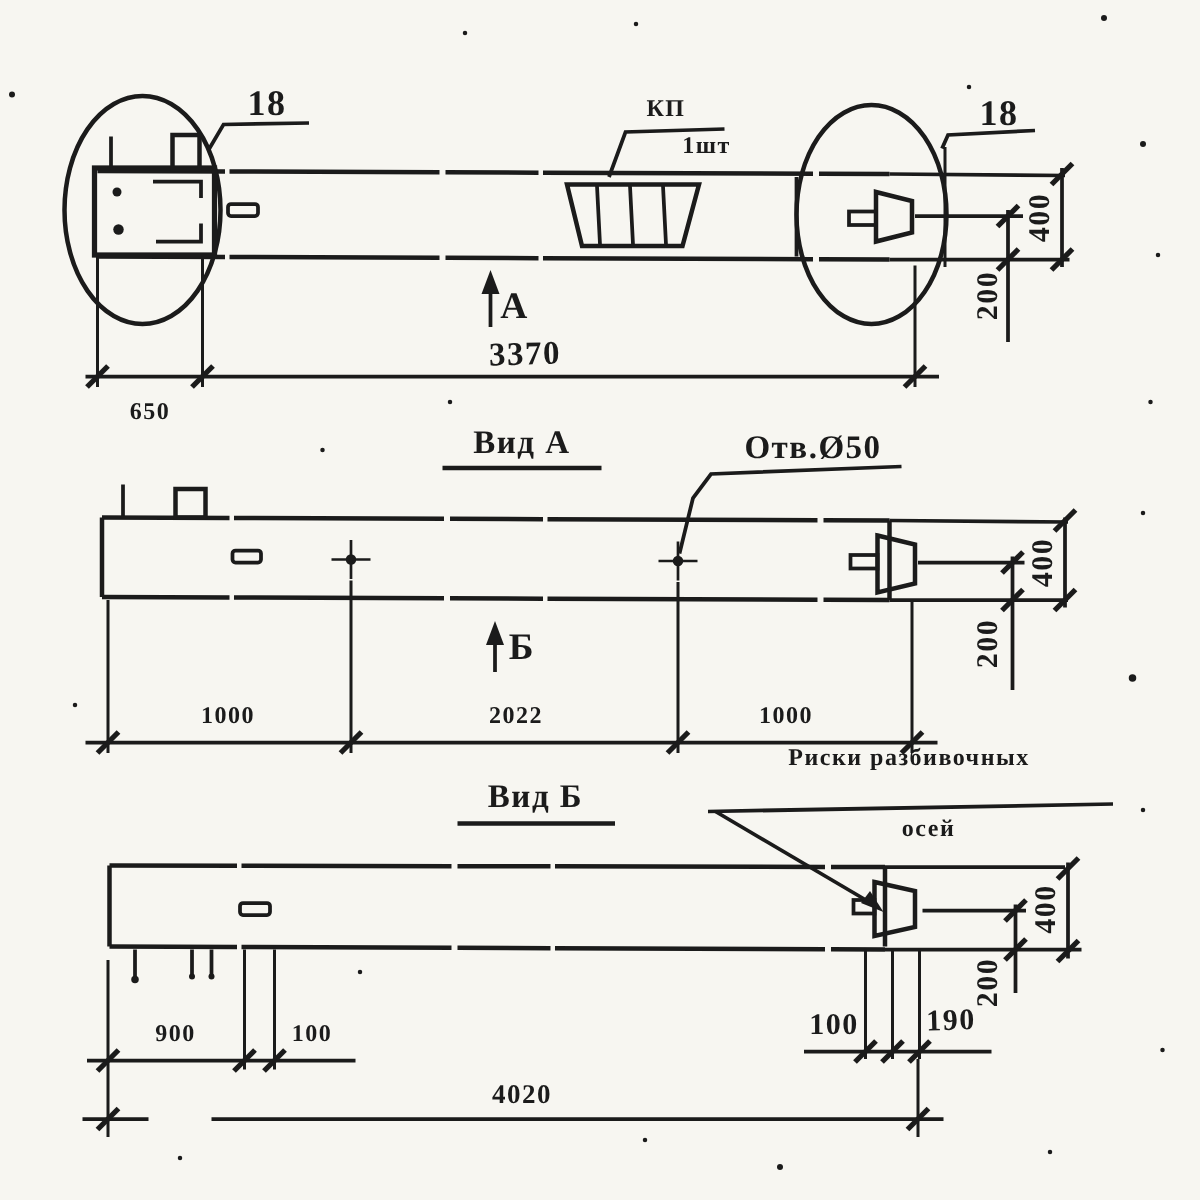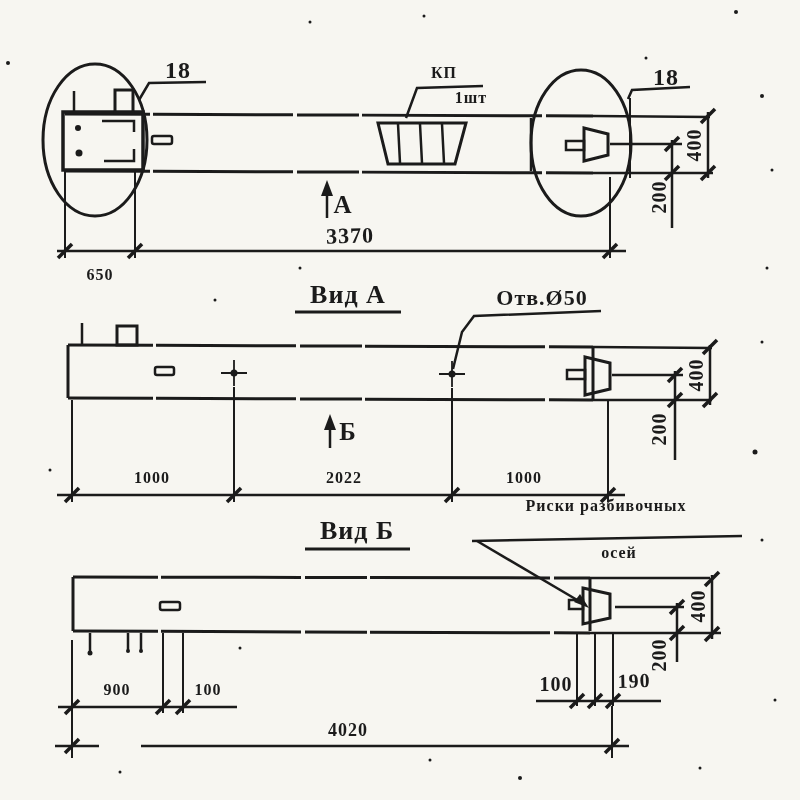--- a/index.html
+++ b/index.html
@@ -22,21 +22,21 @@
   .tick{stroke:var(--ink);stroke-width:3.5;}
   .thin{stroke-width:1.8;}
   .dotf{fill:var(--ink);stroke:none;}
   .rough{stroke-dasharray:85 3 140 4 62 3 180 4 90 3;}
   .lbl{
     position:absolute;color:var(--ink);font-weight:bold;white-space:nowrap;
     transform:translate(-50%,-50%);letter-spacing:1px;
   }
   .lbl.vert{transform:translate(-50%,-50%) rotate(-90deg);}
   .fs20{font-size:20px;} .fs21{font-size:16px;} .fs22{font-size:22px;}
-  .fs23{font-size:18px;} .fs24{font-size:24px;} .fs25{font-size:25px;} .fs26{font-size:26px;}
+  .fs23{font-size:18px;} .fs24{font-size:24px;} .fs25{font-size:25px;} .fs26{font-size:22px;}
   .tilt1{transform:translate(-50%,-50%) rotate(-1.5deg);}
 </style>
 </head>
 <body>
 
 <div id="canvas">
 
   <svg width="800" height="800" viewBox="0 0 800 800">
 
     <g>

